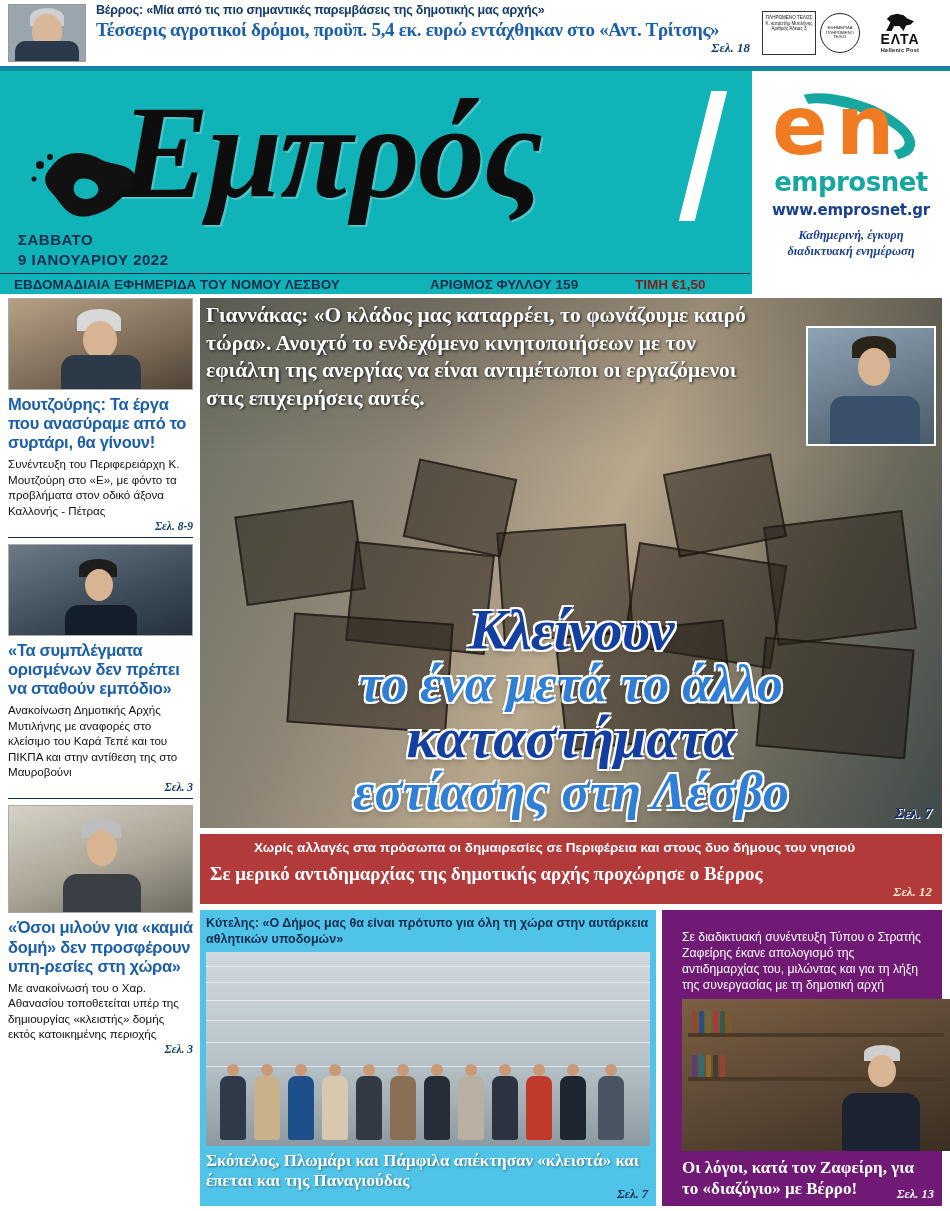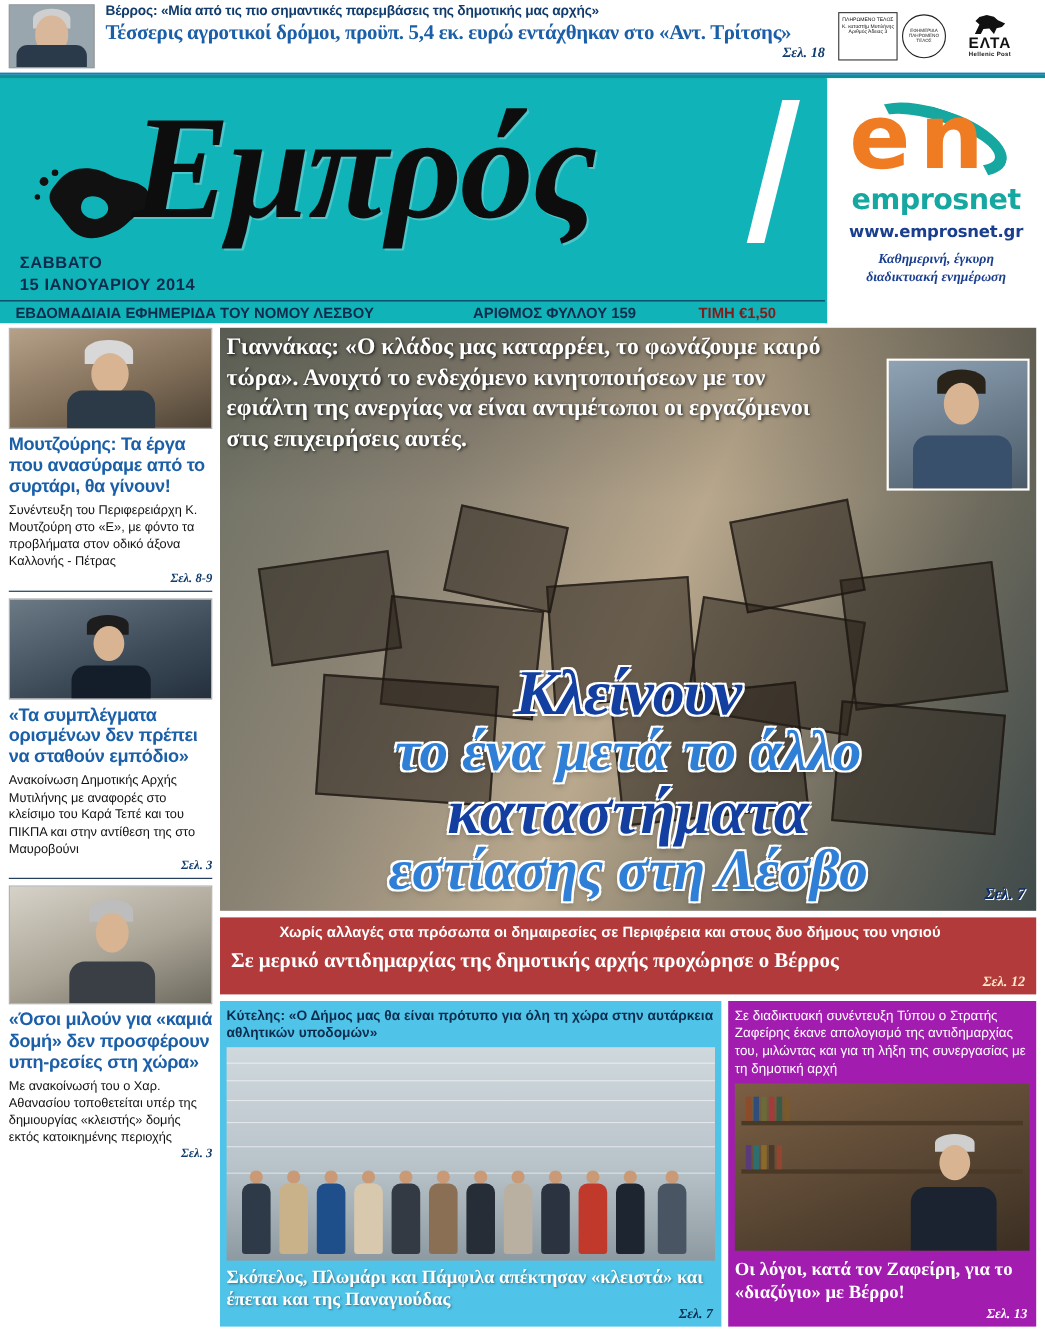--- a/index.html
+++ b/index.html
@@ -272,21 +272,21 @@
   }
   .cyan-page {
     position:absolute; right:8px; bottom:4px;
     font-family:"Liberation Serif", serif; font-style:italic; font-weight:bold;
     font-size:12.5px; color:#0d2c4d;
   }
 
   
   .bluebox {
     position:absolute; left:662px; top:616px; width:280px; height:296px;
-    background:#a21caf; padding:6px;
+    background:#701a75; padding:20px;
   }
   .blue-text {
     font-family:"Liberation Sans", sans-serif; font-size:12.2px;
     color:#ffffff; line-height:1.3; margin-bottom:6px;
   }
   .blue-photo {
     width:268px; height:152px; overflow:hidden; position:relative;
     background: linear-gradient(160deg,#7b5f43 0%, #5e4a36 45%, #3b2f22 100%);
   }
   .shelf { position:absolute; left:6px; right:6px; height:4px; background:#4b3928; }
@@ -335,21 +335,21 @@
       <svg class="mast-map" viewBox="0 0 120 78">
         <path d="M38 6 C48 2 62 4 72 10 C82 16 96 14 104 22 C112 30 108 42 98 46 C90 50 86 58 76 62 C64 68 52 70 42 64 C34 59 30 50 24 44 C18 38 14 30 20 22 C26 14 30 9 38 6 Z" fill="#111"></path>
         <path d="M52 30 C60 28 68 32 70 38 C72 44 66 50 58 50 C50 50 44 44 46 37 C47 33 49 31 52 30 Z" fill="#10b3b8"></path>
         <circle cx="12" cy="16" r="4" fill="#111"></circle>
         <circle cx="22" cy="8" r="3" fill="#111"></circle>
         <circle cx="6" cy="30" r="2.5" fill="#111"></circle>
       </svg>
       <div class="mast-title">Εμπρός</div>
       <div class="mast-slash"></div>
       <div class="mast-day">ΣΑΒΒΑΤΟ</div>
-      <div class="mast-date">15 ΙΑΝΟΥΑΡΙΟΥ 2014</div>
+      <div class="mast-date">9 ΙΑΝΟΥΑΡΙΟΥ 2022</div>
       <div class="mast-bottomline"></div>
       <div class="mast-sub">ΕΒΔΟΜΑΔΙΑΙΑ ΕΦΗΜΕΡΙΔΑ ΤΟΥ ΝΟΜΟΥ ΛΕΣΒΟΥ</div>
       <div class="mast-issue">ΑΡΙΘΜΟΣ ΦΥΛΛΟΥ  159</div>
       <div class="mast-price">ΤΙΜΗ €1,50</div>
     </div>
     <div class="mast-right">
       <div class="en-logo">
         <div class="en-swoosh"></div>
         <div class="en-e">e</div>
         <div class="en-n">n</div>

